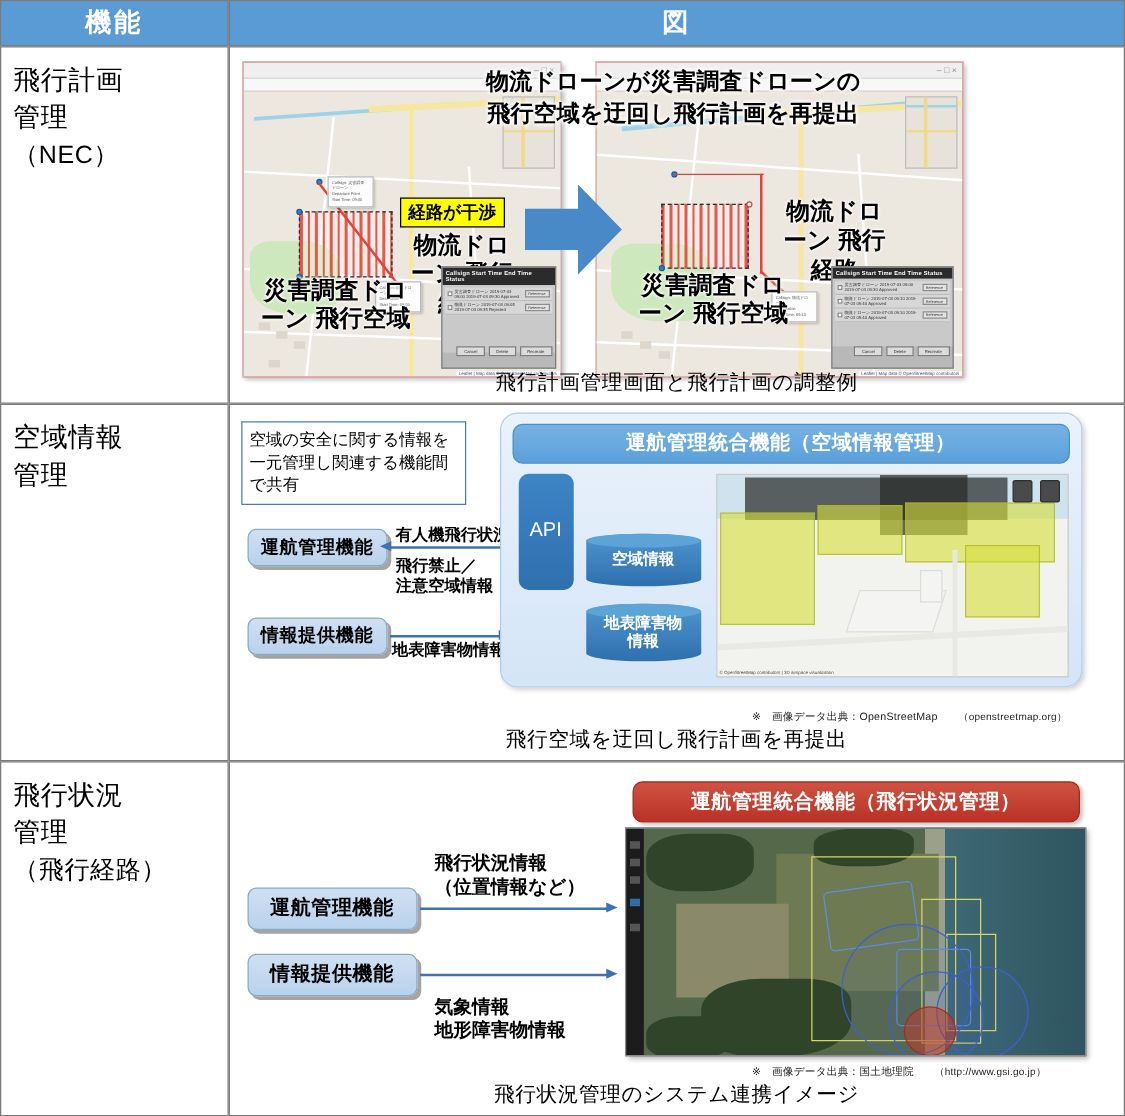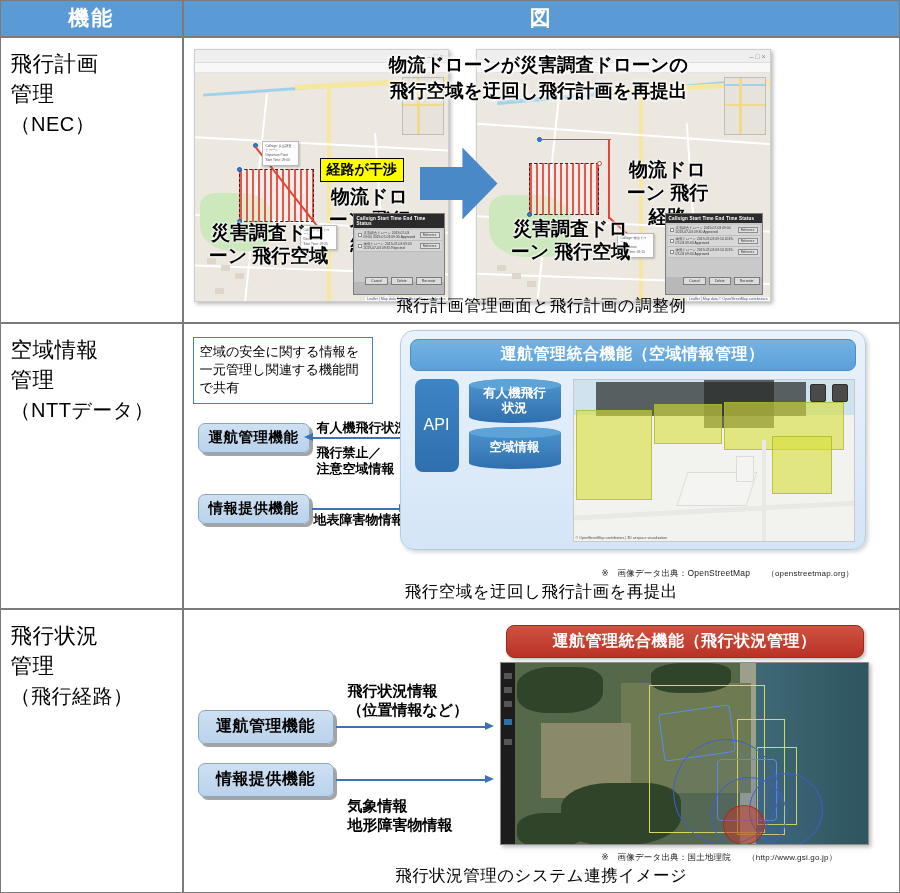--- a/index.html
+++ b/index.html
@@ -540,21 +540,20 @@
         <div class="big-title" style="white-space:pre-line">物流ドローンが災害調査ドローンの
 飛行空域を迂回し飛行計画を再提出</div>
 
         <div class="fig-caption">飛行計画管理画面と飛行計画の調整例</div>
       </div>
     </div>
 
     <div class="cell fn-cell">
       <div class="fn-name" style="white-space:pre-line">空域情報
 管理</div>
-      <div class="fn-name fn-org">（NTTデータ）</div>
     </div>
 
     <div class="cell fig-cell">
       <div class="r2">
 
         <div class="note-box" style="white-space:pre-line">空域の安全に関する情報を
 一元管理し関連する機能間
 で共有</div>
 
         <div class="fn-chip" style="left:14px;top:99px;width:112px;height:30px;">
@@ -576,26 +575,26 @@
 注意空域情報</div>
         <div class="flow-label" style="left:130px;top:188px;">地表障害物情報</div>
 
         <div class="panel-outer">
           <div class="panel-title">運航管理統合機能（空域情報管理）</div>
 
           <div class="api-box">
             <span>API</span>
           </div>
 
-          <div class="cyl" style="left:68px;top:48px;width:92px;height:44px;">
-            <span>有人機飛行
-状況</span>
-          </div>
           <div class="cyl" style="left:68px;top:96px;width:92px;height:42px;">
             <span>空域情報</span>
+          </div>
+          <div class="cyl" style="left:68px;top:152px;width:92px;height:46px;">
+            <span>地表障害物
+情報</span>
           </div>
 
           <div class="threed">
             <div class="td-dark" style="left:22px;top:2px;width:210px;height:34px;"></div>
             <div class="td-dark" style="left:130px;top:0;width:70px;height:48px;"></div>
             <div class="td-yellow" style="left:2px;top:30px;width:76px;height:90px;"></div>
             <div class="td-yellow" style="left:80px;top:24px;width:68px;height:40px;"></div>
             <div class="td-yellow" style="left:150px;top:22px;width:120px;height:48px;"></div>
             <div class="td-yellow" style="left:198px;top:56px;width:60px;height:58px;"></div>
             <div class="td-white" style="left:108px;top:92px;width:70px;height:34px;transform:skewX(-18deg)"></div>

